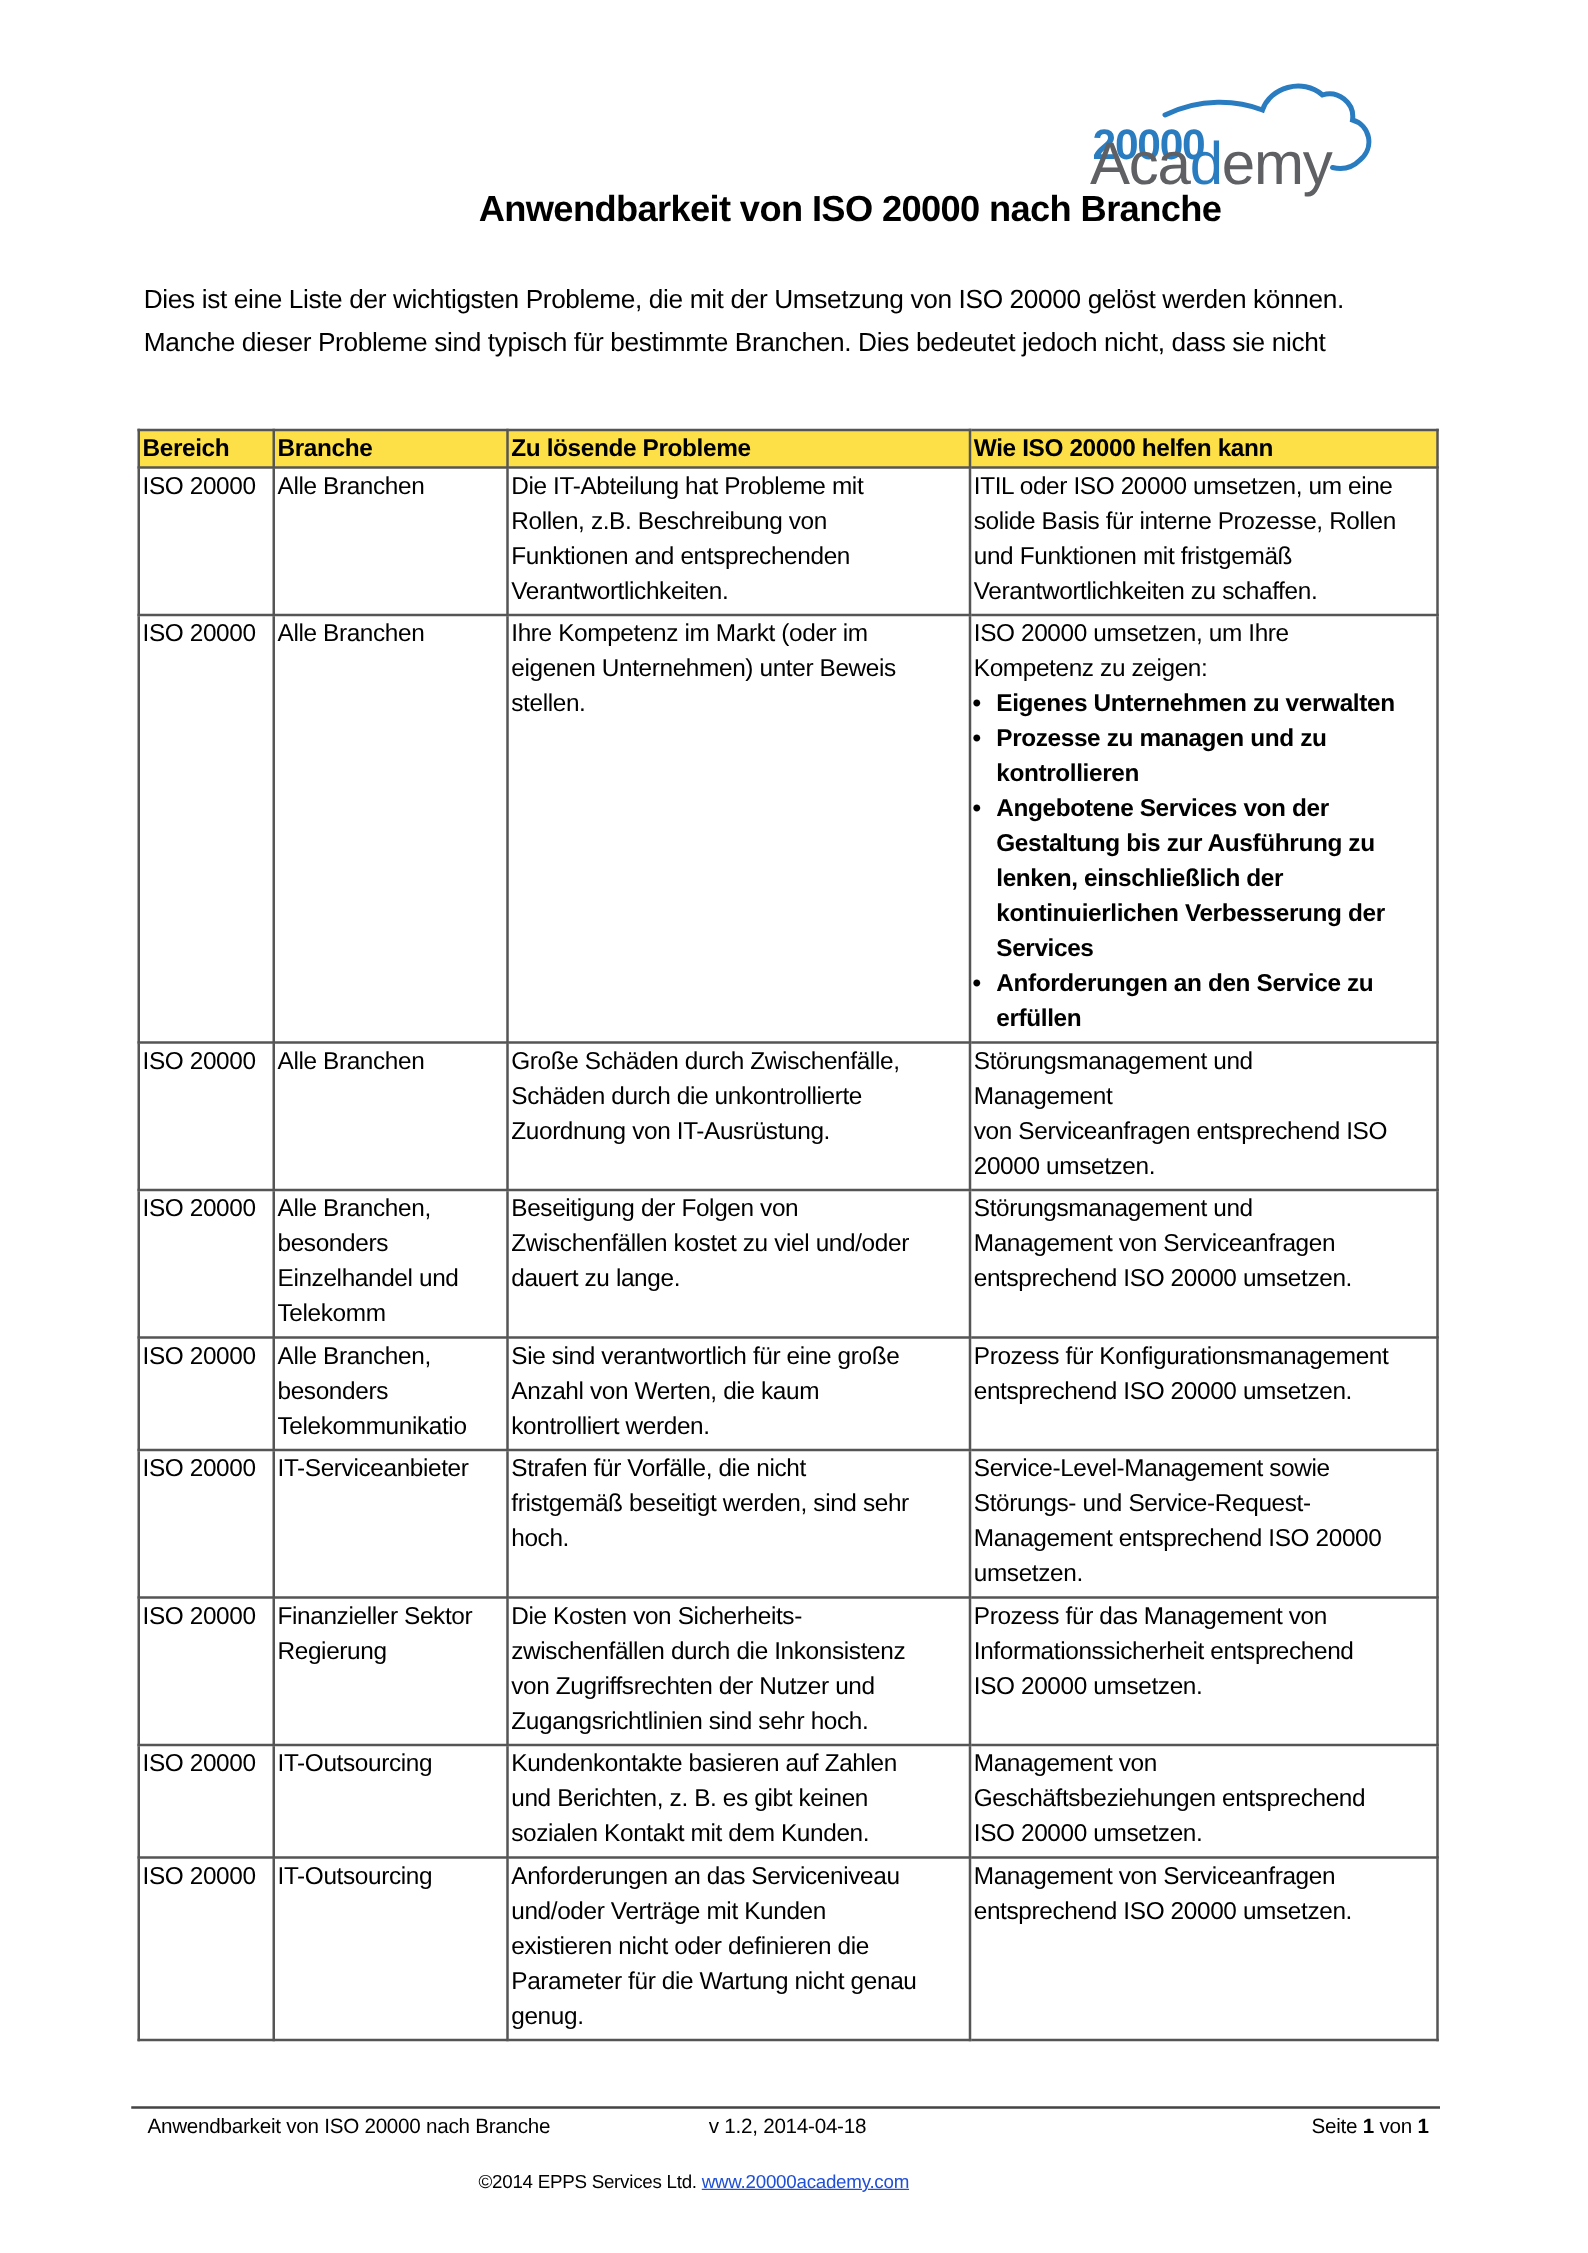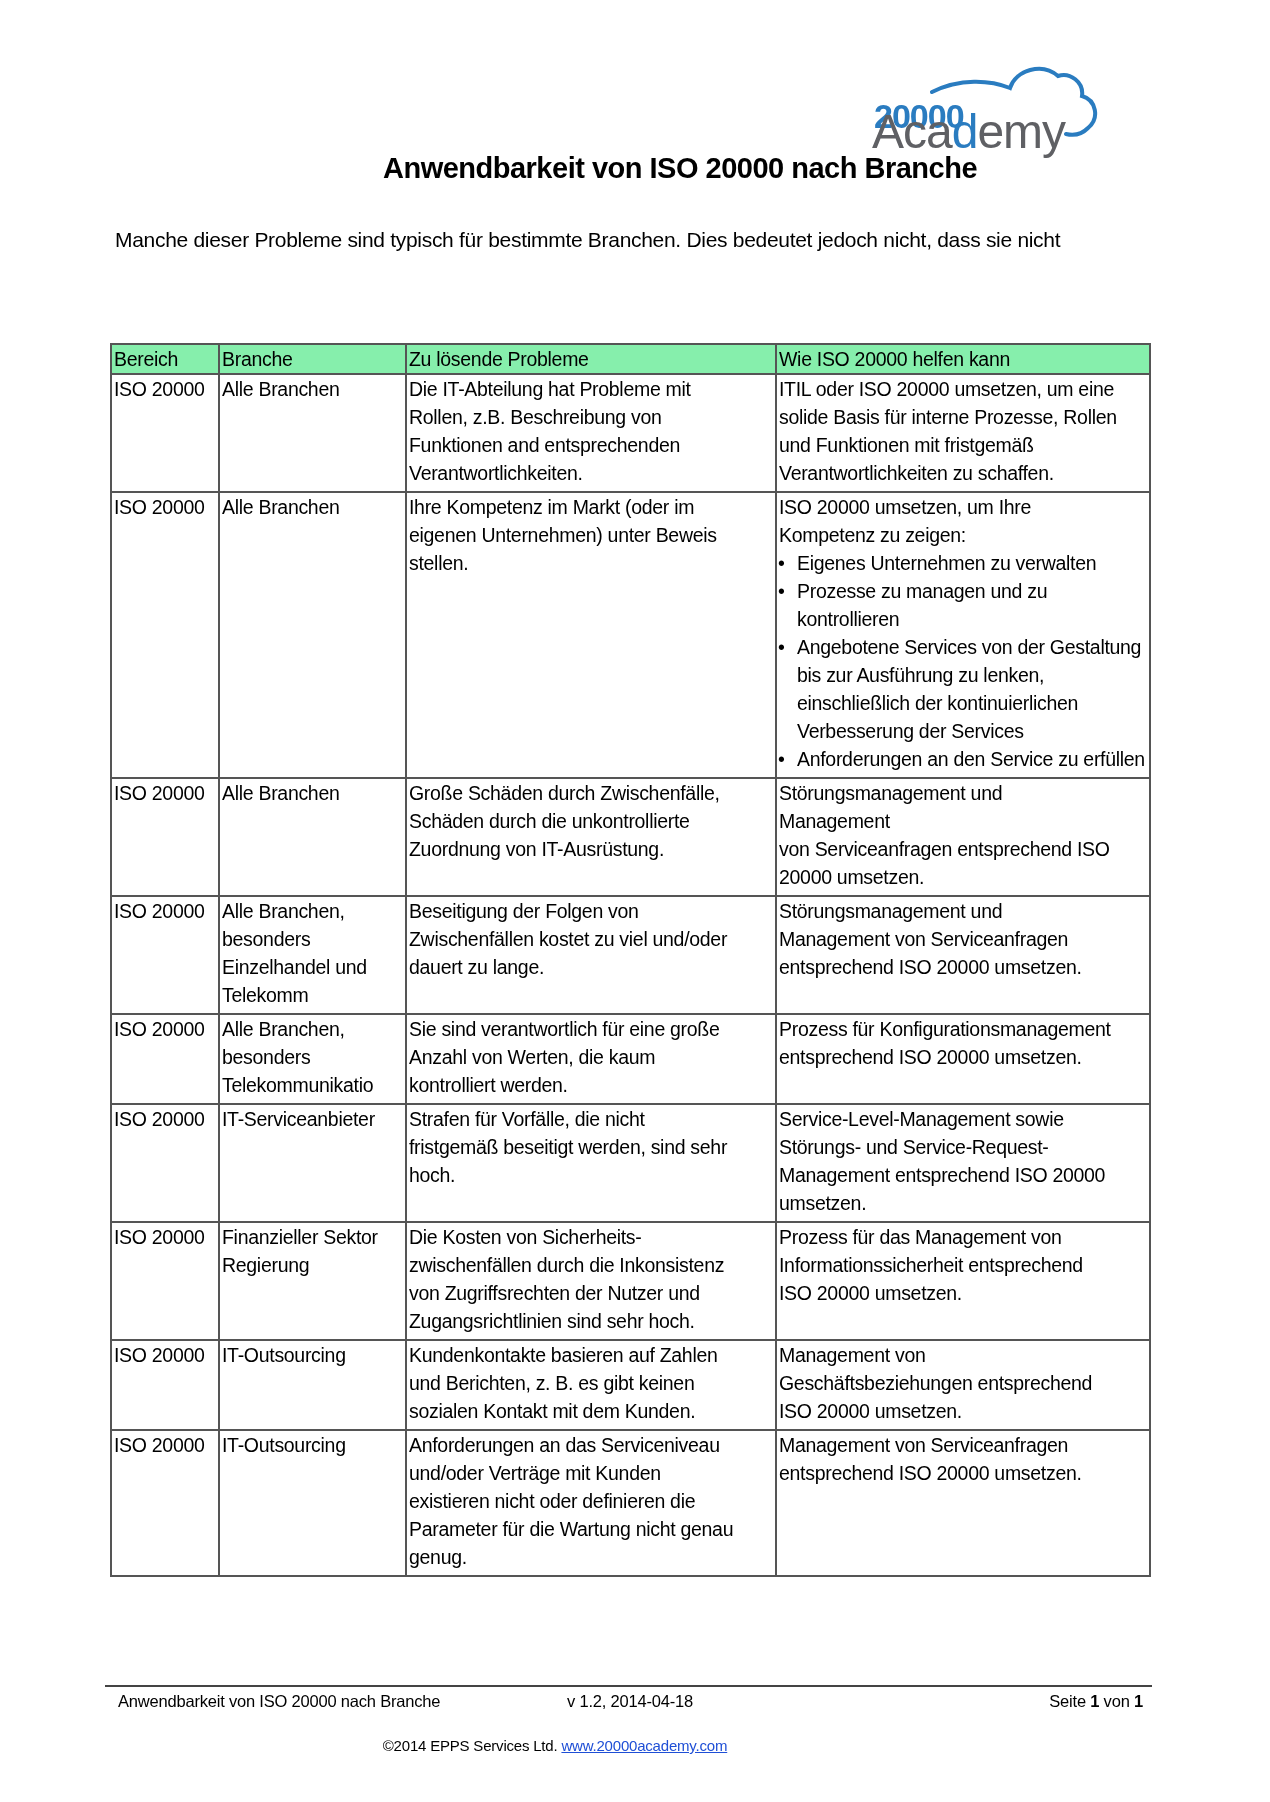--- a/index.html
+++ b/index.html
@@ -31,23 +31,23 @@
 
     table.main {
       position: absolute; left: 110px; top: 343px; width: 1039px;
       border-collapse: collapse; table-layout: fixed;
       font-size: 19.5px; line-height: 28px; letter-spacing: -0.3px;
     }
     table.main th, table.main td {
       border: 2px solid #555; vertical-align: top; padding: 0 0 4px 2px;
       text-align: left;
     }
-    table.main th { background: #86efac; font-weight: normal; padding-bottom: 0; }
+    table.main th { background: #fde047; font-weight: bold; padding-bottom: 0; }
     table.main td .cell-line { display: block; }
-    table.main ul { margin: 0; padding: 0 0 0 18px; list-style: none; }
+    table.main ul { margin: 0; padding: 0 0 0 18px; list-style: none; font-weight: bold; }
     table.main ul li { position: relative; }
     table.main ul li::before {
       content: "\2022"; position: absolute; left: -19px; top: 0;
     }
     col.c1 { width: 108px; } col.c2 { width: 187px; }
     col.c3 { width: 370px; } col.c4 { width: 374px; }
 
     .footer-line {
       position: absolute; left: 105px; top: 1685px; width: 1047px; height: 0;
       border-top: 2px solid #444;
@@ -72,20 +72,21 @@
   <svg width="240" height="88" viewBox="0 0 240 88">
     <path d="M 62 30 C 90 16, 120 18, 140 26 C 146 8, 172 0, 188 14 C 200 10, 214 20, 212 34 C 226 38, 230 56, 218 66 C 212 72, 204 74, 196 72" fill="none" stroke="#2a7cc0" stroke-width="4" stroke-linecap="round"></path>
   </svg>
   <div class="l1">20000</div>
   <div class="l2"><span>Aca</span><span class="blue">d</span><span>emy</span></div>
 </div>
 
 <div class="title">Anwendbarkeit von ISO 20000 nach Branche</div>
 
 <div class="intro">
+  <p>Dies ist eine Liste der wichtigsten Probleme, die mit der Umsetzung von ISO 20000 gelöst werden können.</p>
   <p>Manche dieser Probleme sind typisch für bestimmte Branchen. Dies bedeutet jedoch nicht, dass sie nicht</p>
 </div>
 
 <table class="main">
   <colgroup>
       <col class="c1">
       <col class="c2">
       <col class="c3">
       <col class="c4">
     </colgroup>

